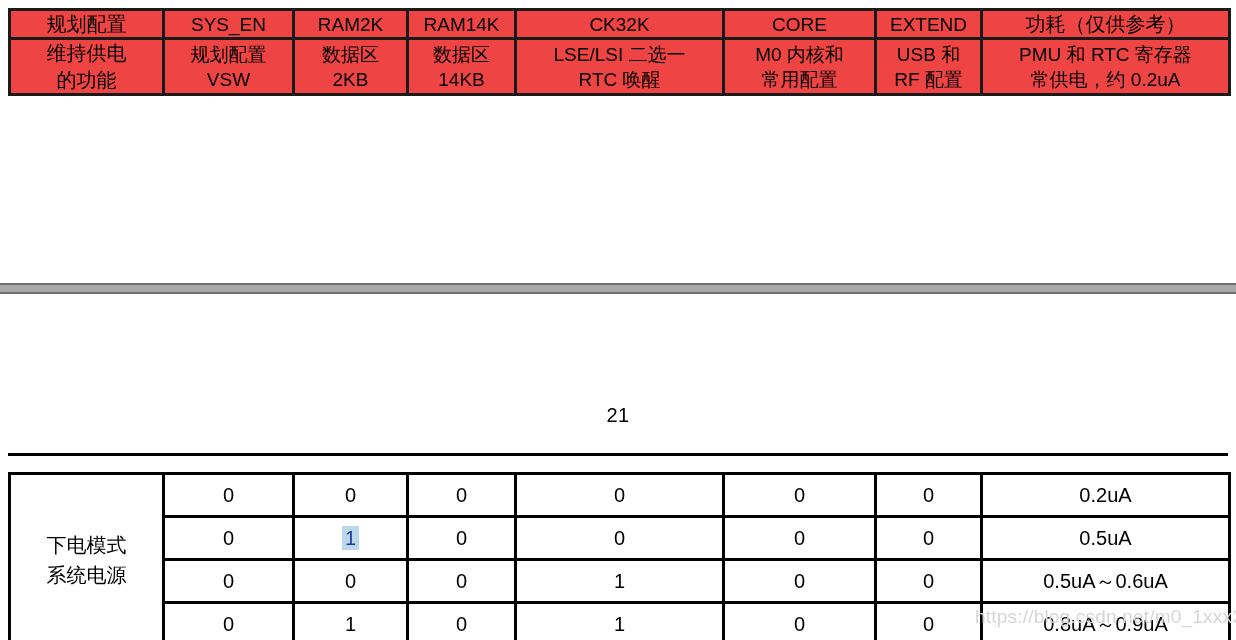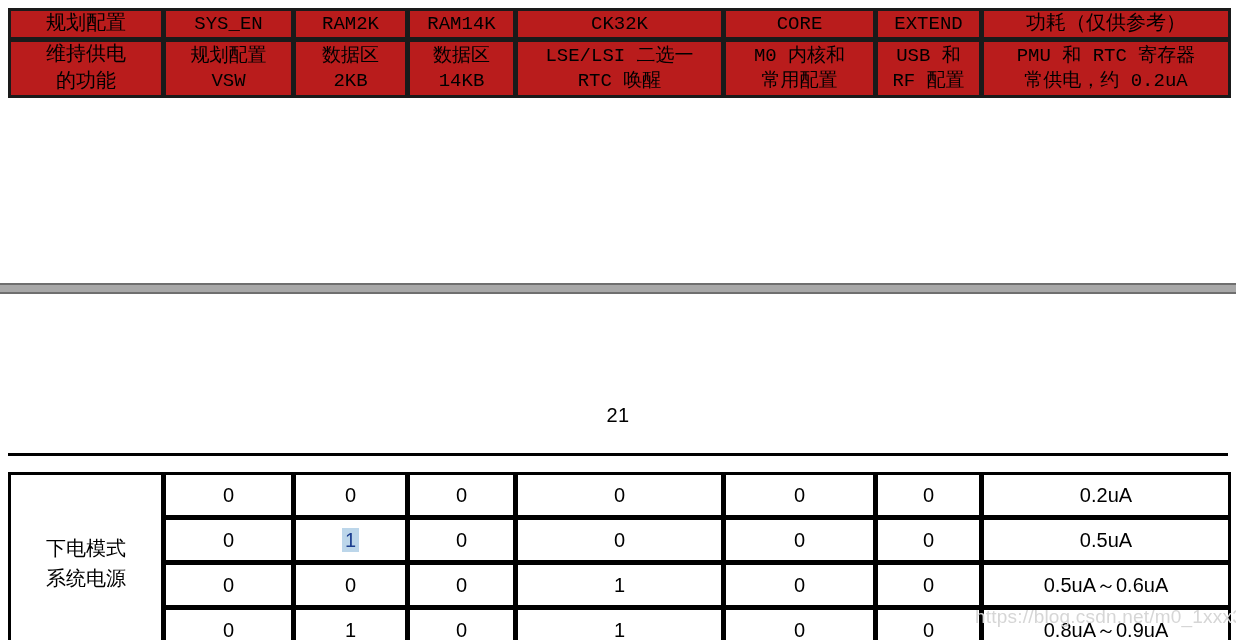--- a/index.html
+++ b/index.html
@@ -18,38 +18,37 @@
 
   
   .doc-table {
     border-collapse: collapse;
     table-layout: fixed;
     position: absolute;
     font-size: 19px;
   }
 
   .doc-table td {
-    border: 5px solid #0369a1;
+    border: 3px solid #0369a1;
     text-align: center;
     vertical-align: middle;
     padding: 0 2px;
     line-height: 1.32;
     white-space: nowrap;
   }
 
   
   #spec-table {
     left: 8px;
     top: 8px;
     width: 1220px;
   }
   #spec-table td {
-    background: #b91c1c;
+    background: #ef4444;
     border-color: #1a1a1a;
-    font-family: Liberation Mono, monospace;
   }
   #spec-table .outer-left  { border-left-width: 3px; }
   #spec-table .hdr-row td  { border-top-width: 3px; }
   #spec-table .fn-row td   { border-bottom-width: 3px; }
   #spec-table .outer-right { border-right-width: 3px; }
   #spec-table .cell-label  { font-size: 20px; }
   .two-line { display: block; }
 
   
   #header-band {

